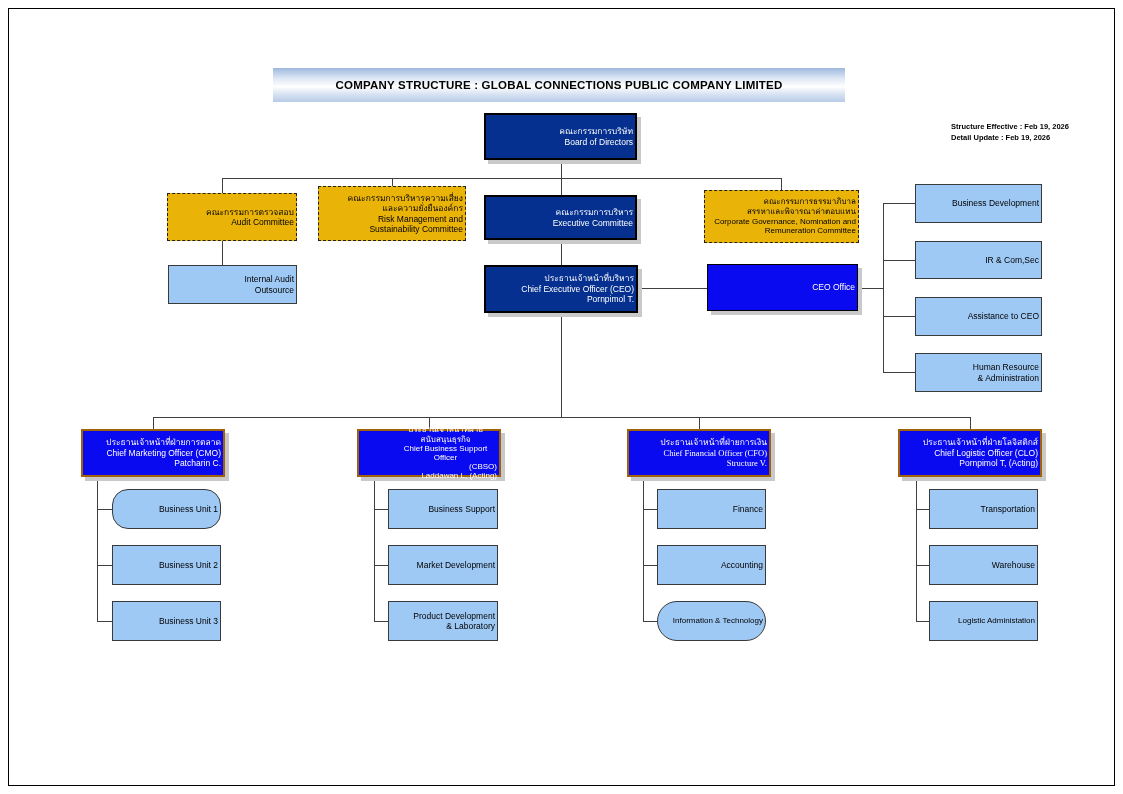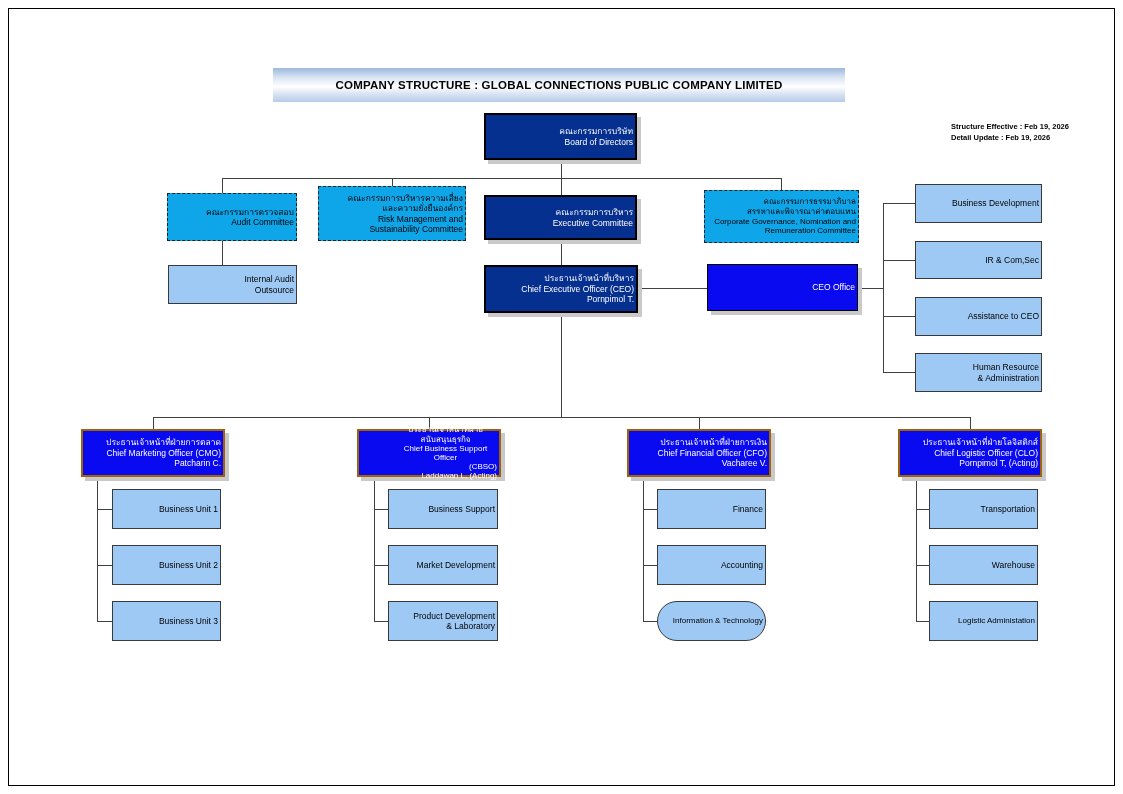--- a/index.html
+++ b/index.html
@@ -15,21 +15,21 @@
     font-size:11.5px;font-weight:bold;letter-spacing:0.2px;
   }
   .dates{position:absolute;left:951px;top:121px;width:165px;font-size:7.5px;font-weight:bold;line-height:11px;}
   .box{
     position:absolute;display:flex;flex-direction:column;align-items:flex-end;justify-content:center;
     text-align:center;font-size:8.5px;line-height:1.22;box-sizing:border-box;padding:1px 2px;
   }
   .navy{background:#05308f;color:#fff;border:2px solid #000;box-shadow:4px 4px 0 #c9c9c9;}
   .bright{background:#0a0af0;color:#fff;border:2px solid #a16207;box-shadow:4px 4px 0 #c9c9c9;}
   .light{background:#9fc9f5;color:#000;border:1px solid #3a3a3a;}
-  .dashed{background:#0ea5e9;color:#000;border:1px dashed #222;}
+  .dashed{background:#eab308;color:#000;border:1px dashed #222;}
   .hl,.vl{position:absolute;background:#404040;}
   .hl{height:1px;}
   .vl{width:1px;}
 </style>
 </head>
 <body>
 
 <div id="canvas">
   <div class="page-frame"></div>
 
@@ -142,32 +142,32 @@
     <span>ประธานเจ้าหน้าที่ฝ่ายการตลาด</span>
     <span>Chief Marketing Officer (CMO)</span>
     <span>Patcharin C.</span>
   </div>
   <div class="box bright" style="left:357px;top:429px;width:144px;height:48px;font-size:8px;line-height:1.15;padding-left:35px;">
     <span>ประธานเจ้าหน้าที่ฝ่ายสนับสนุนธุรกิจ</span>
     <span>Chief Business Support  Officer</span>
     <span>(CBSO)</span>
     <span>Laddawan L, (Acting)</span>
   </div>
-  <div class="box bright" style="left:627px;top:429px;width:144px;height:48px;">
+  <div class="box bright" style="left:627px;top:429px;width:144px;height:48px;font-family:Liberation Serif, serif;">
     <span>ประธานเจ้าหน้าที่ฝ่ายการเงิน</span>
     <span>Chief Financial Officer (CFO)</span>
-    <span>Vacharee V.</span>
+    <span>Structure V.</span>
   </div>
   <div class="box bright" style="left:898px;top:429px;width:144px;height:48px;">
     <span>ประธานเจ้าหน้าที่ฝ่ายโลจิสติกส์</span>
     <span>Chief Logistic Officer (CLO)</span>
     <span>Pornpimol T, (Acting)</span>
   </div>
 
-  <div class="box light" style="left:112px;top:489px;width:109px;height:40px;">
+  <div class="box light" style="left:112px;top:489px;width:109px;height:40px;border-radius:16px;">
     <span>Business Unit 1</span>
   </div>
   <div class="box light" style="left:112px;top:545px;width:109px;height:40px;">
     <span>Business Unit 2</span>
   </div>
   <div class="box light" style="left:112px;top:601px;width:109px;height:40px;">
     <span>Business Unit 3</span>
   </div>
 
   <div class="box light" style="left:388px;top:489px;width:110px;height:40px;">

